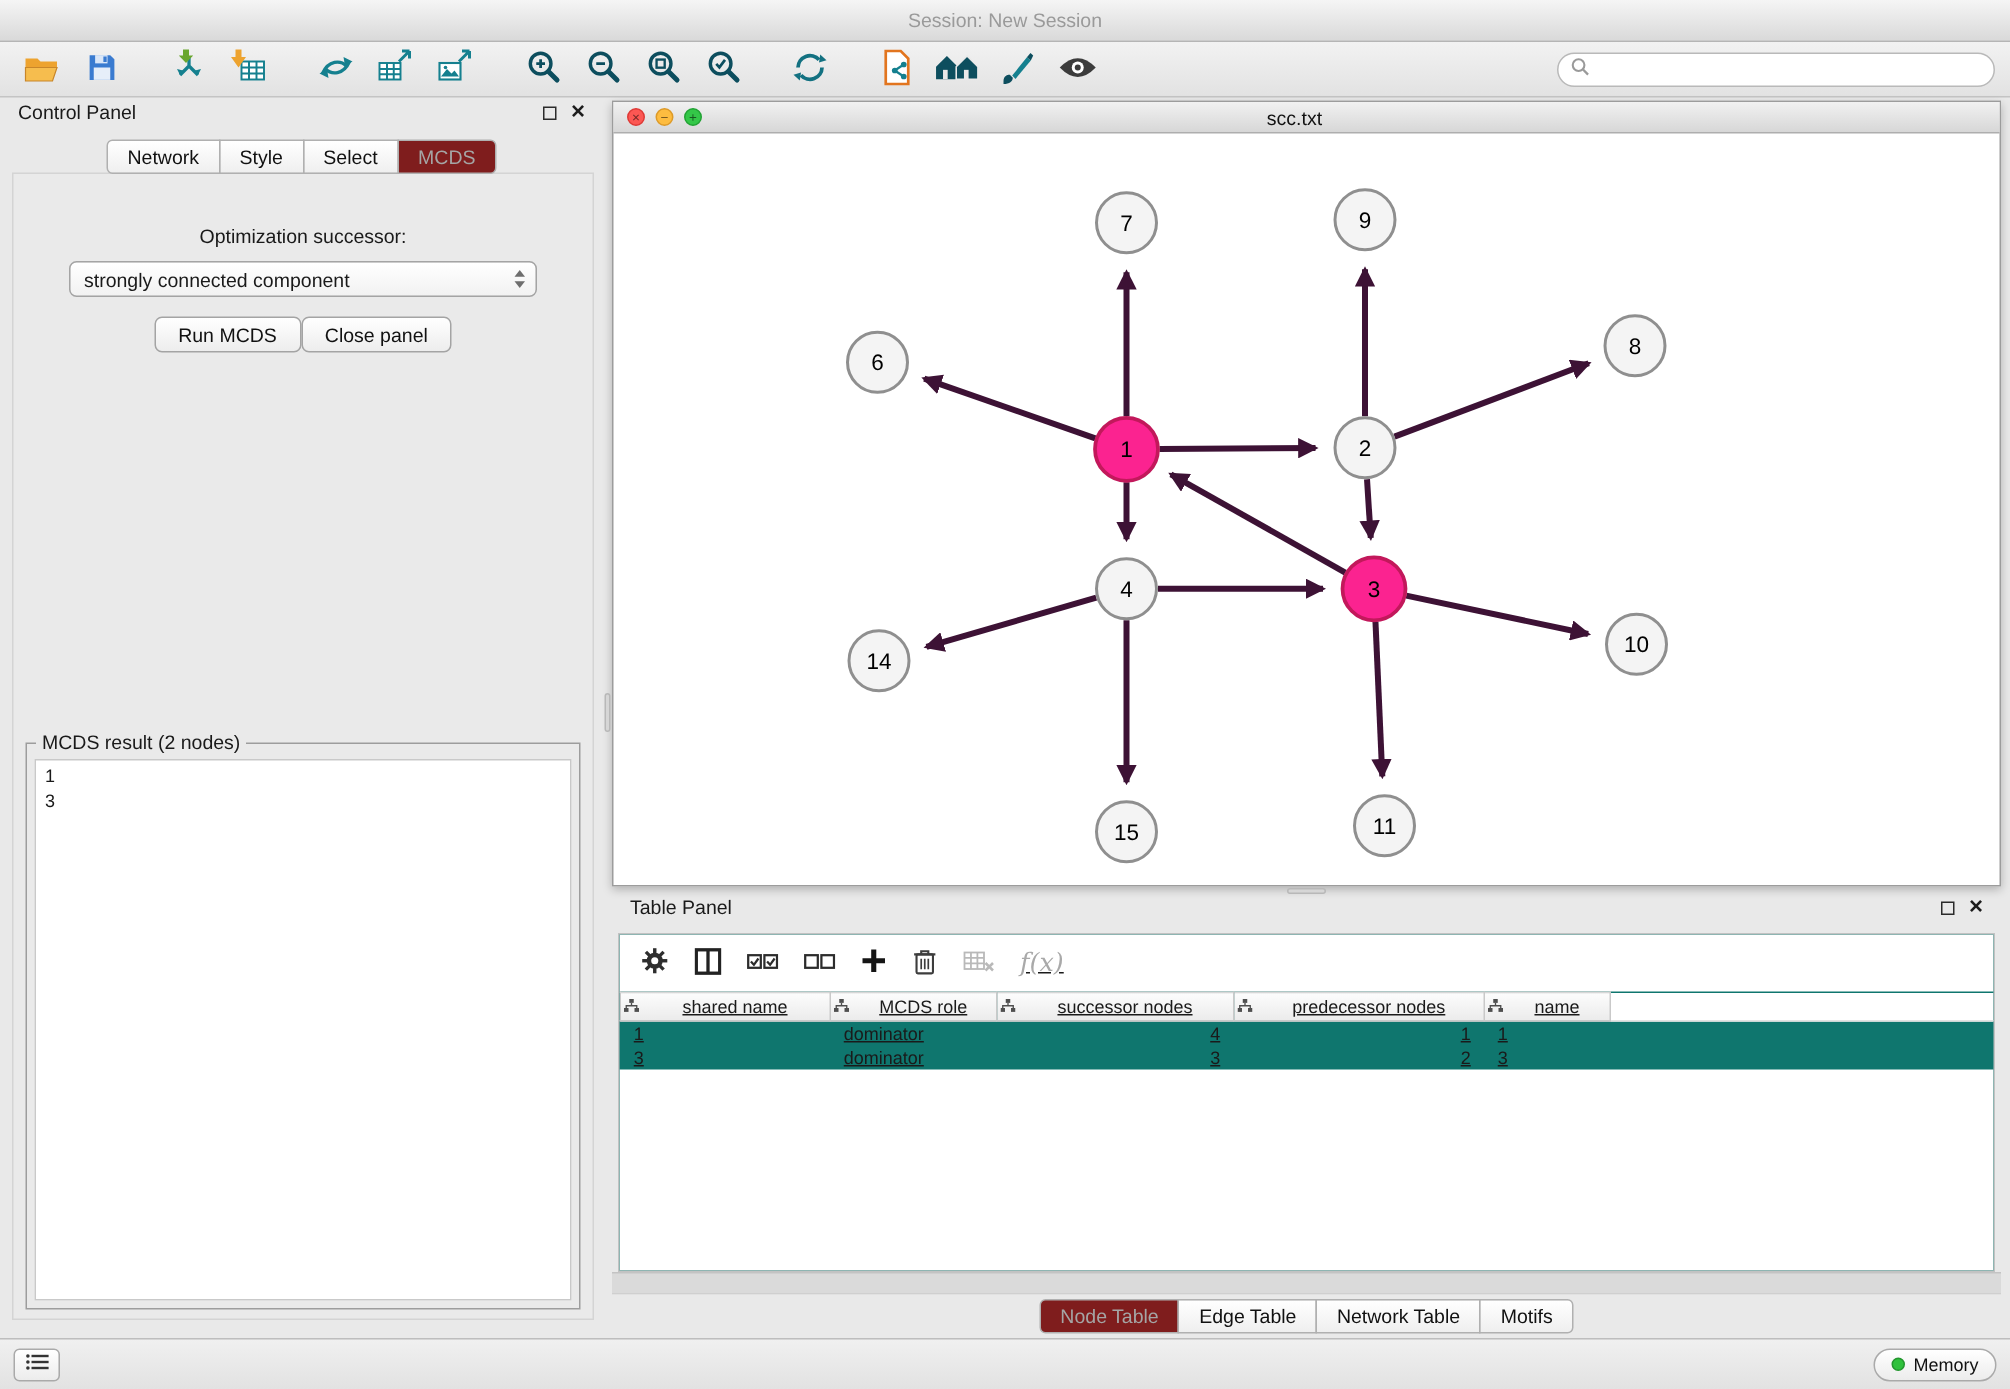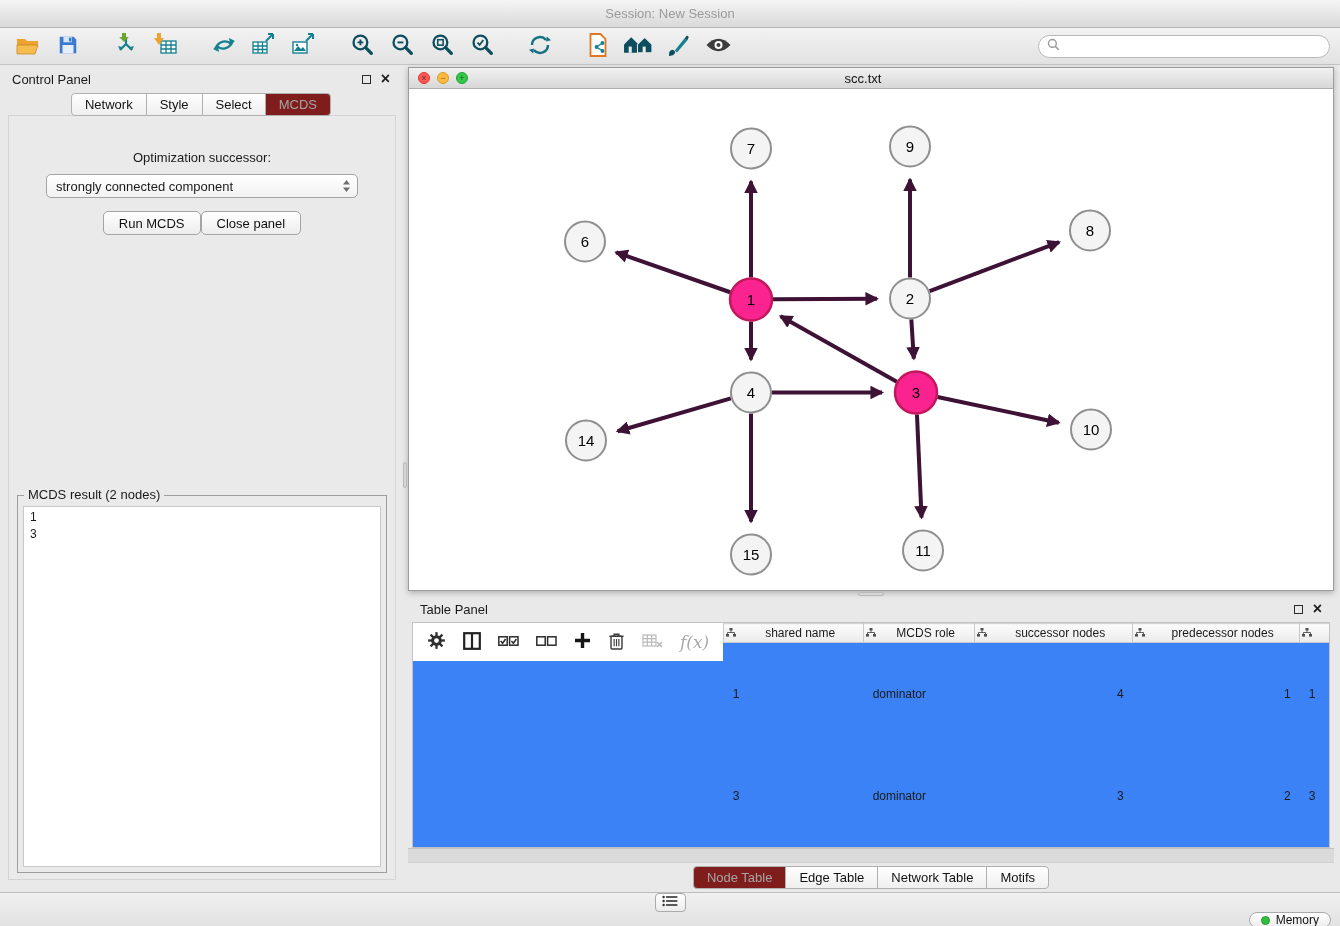--- a/index.html
+++ b/index.html
@@ -31,21 +31,21 @@
     display:flex; align-items:center; padding:0 8px; gap:5px;
   }
   .search-wrap input { border:none; outline:none; flex:1; font-size:13px; background:transparent; font-family:inherit;}
   
   .main { height:827px; display:flex; }
   .v-splitter { width:6px; position:relative; }
   .v-splitter .handle { position:absolute; top:397px; left:1px; width:4px; height:26px;
     background:#d6d6d6; border:1px solid #b8b8b8; border-radius:2px; }
   
   .control-panel { width:402px; display:flex; flex-direction:column; padding-top:2px; }
-  .panel-header { height:24px; display:flex; align-items:center; padding:0 12px; font-size:13px; }
+  .panel-header { height:24px; display:flex; align-items:flex-start; padding:0 12px; font-size:13px; }
   .panel-icons { margin-left:auto; display:flex; align-items:center; gap:10px; }
   .float-icon { width:9px; height:9px; border:1.5px solid #2b2b2b; display:inline-block; }
   .close-icon { font-size:16px; font-weight:bold; color:#1d1d1d; line-height:1; }
   .cp-tabs { display:flex; justify-content:center; padding-top:2px; position:relative; z-index:2; }
   .tab {
     font-size:13px; padding:3px 13px; border:1px solid #b0b0b0; margin-left:-1px;
     background:linear-gradient(#ffffff,#efefef); color:#111; cursor:default; font-family:inherit;
   }
   .tab:first-child { border-radius:4px 0 0 4px; margin-left:0; }
   .tab:last-child { border-radius:0 4px 4px 0; }
@@ -89,40 +89,40 @@
   .light.yellow { background:#fdbc40; border:1px solid #dd9a28; }
   .light.green { background:#34c748; border:1px solid #22a334; }
   .nw-title { position:absolute; left:0; right:16px; text-align:center; font-size:13px; color:#111; }
   .nw-canvas { flex:1; min-height:0; }
   .nw-canvas svg { width:100%; height:100%; display:block; }
   .h-splitter { height:6px; position:relative; }
   .h-splitter .handle { position:absolute; left:50%; top:1px; width:26px; height:4px; margin-left:-13px;
     background:#d6d6d6; border:1px solid #b8b8b8; border-radius:2px; }
   
   .table-panel { flex:1; display:flex; flex-direction:column; min-height:0; }
-  .tp-box { margin:1px 4px 0 4px; background:#3b82f6; border:1px solid #c2c2c2; flex:1;
-    display:flex; min-height:0; overflow:hidden; }
+  .tp-box { margin:1px 4px 0 4px; background:#0f766e; border:1px solid #c2c2c2; flex:1;
+    display:flex; flex-direction:column; min-height:0; overflow:hidden;text-decoration:underline; }
   .tp-toolbar { height:38px; display:flex; align-items:center; gap:17px; padding:0 14px; background:#fff; }
   .tp-toolbar .ticon { display:flex; align-items:center; justify-content:center; border:none; background:none; padding:0; cursor:default; }
   .fx-label { font-family:"DejaVu Serif", serif; font-style:italic; font-size:17px; color:#a9a9a9; }
   table.node-table { border-collapse:collapse; table-layout:fixed; width:100%; }
   table.node-table th {
     height:19px; font-weight:normal; font-size:12px; padding:0 2px;
     background:linear-gradient(#fcfcfc,#ebebeb); border:1px solid #c9c9c9; border-top:1px solid #d6d6d6;
   }
   table.node-table th.filler { background:#fff; border:none; border-bottom:1px solid #e2e2e2; }
   .th-inner { display:flex; align-items:flex-start; }
   .th-label { flex:1; text-align:center; }
   table.node-table td { height:16px; font-size:12px; padding:0 9px; border:none; white-space:nowrap; overflow:hidden; }
   .tp-rest { flex:1; background:#fff; }
   .tp-strip { height:15px; background:#dadada; border-top:1px solid #c3c3c3; border-bottom:1px solid #cfcfcf; }
   .tp-tabs { height:29px; display:flex; align-items:center; justify-content:center; background:#e9e9e9; }
   
   .statusbar { height:34px; border-top:1px solid #bdbdbd; background:linear-gradient(#f0f0f0,#e2e2e2);
-    display:flex; align-items:center; padding:0 9px;flex-direction:column; }
+    display:flex; align-items:center; padding:0 9px; }
   .list-btn { width:31px; height:22px; border:1px solid #aaa; border-radius:4px;
     background:linear-gradient(#ffffff,#ececec); display:flex; align-items:center; justify-content:center; }
   .memory-btn { margin-left:auto; height:22px; border:1px solid #aaa; border-radius:11px;
     background:linear-gradient(#ffffff,#ececec); display:flex; align-items:center; gap:6px;
     padding:0 11px; font-size:12px; cursor:default; font-family:inherit; color:#111; }
   .memory-dot { width:9px; height:9px; border-radius:50%; background:#2fc13c; border:1px solid #23962e; }
 </style>
 </head>
 <body>
 

